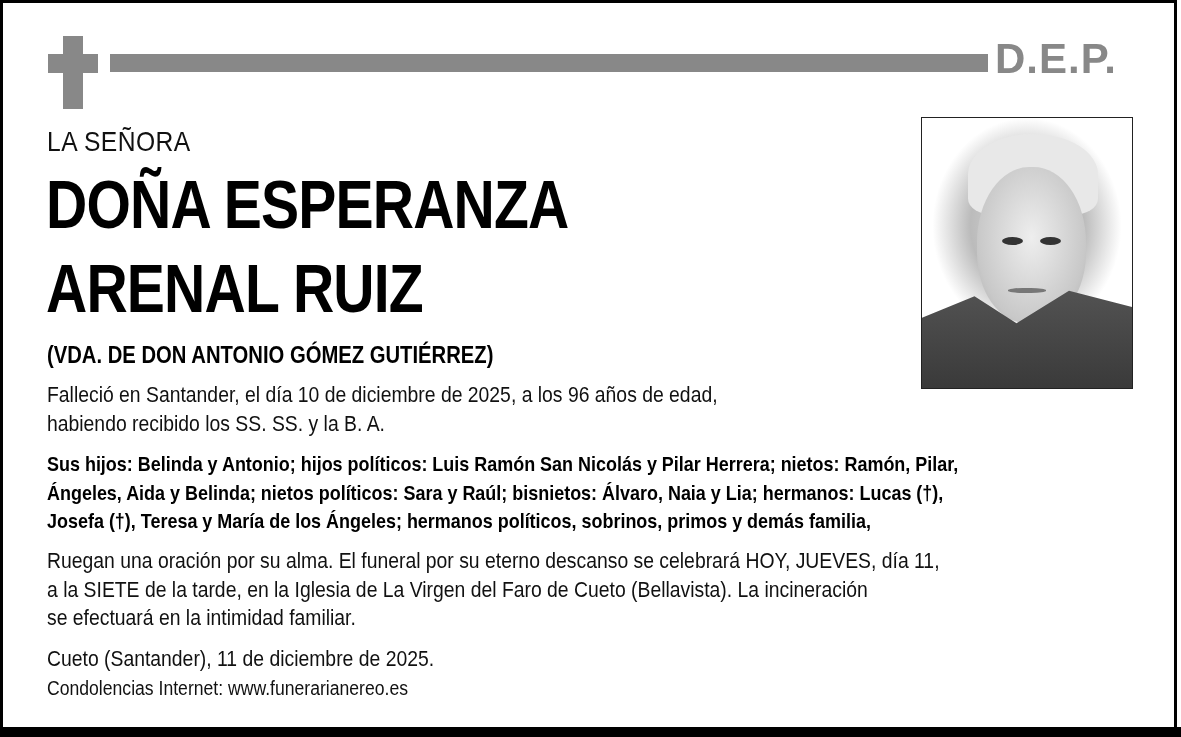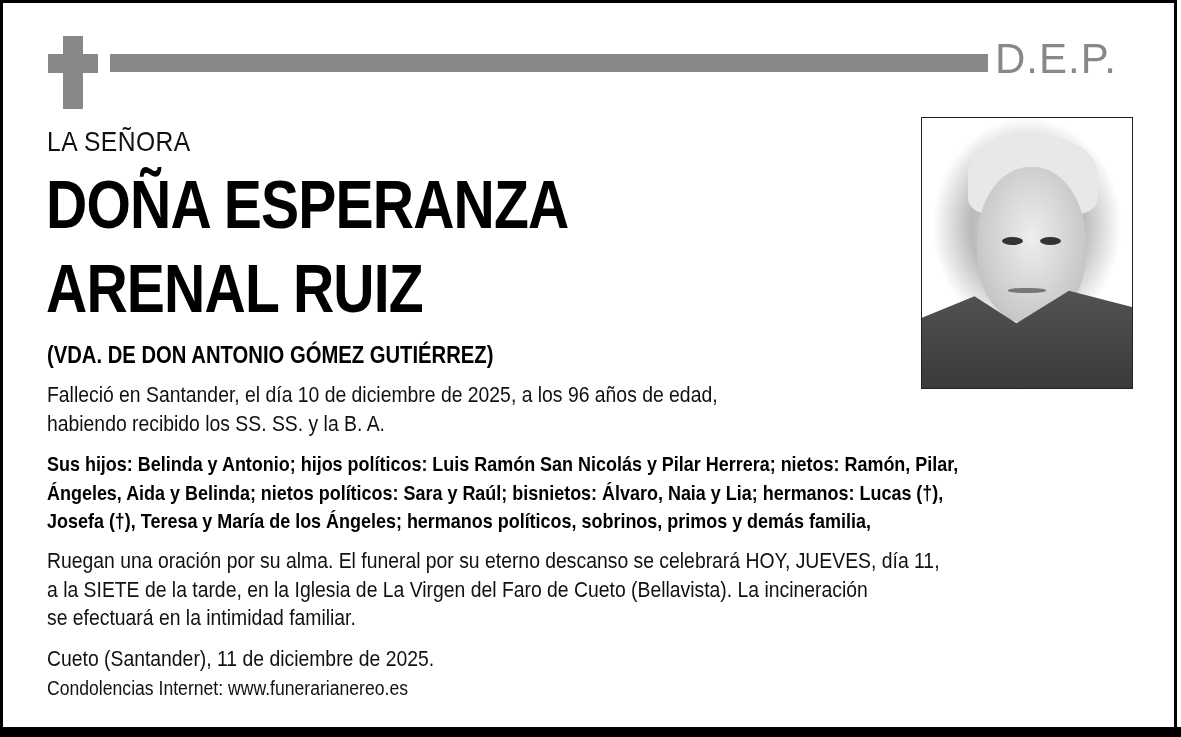--- a/index.html
+++ b/index.html
@@ -2,21 +2,21 @@
 <html><head>
 <meta charset="utf-8">
 <style>
   html, body { margin: 0; padding: 0; background: #fff; }
   body { width: 1181px; height: 737px; position: relative; overflow: hidden; font-family: "Liberation Sans", sans-serif; color: #111; }
   .frame { position: absolute; left: 0; top: 0; width: 1177px; height: 727px; border-top: 3px solid #000; border-left: 3px solid #000; border-right: 3px solid #000; box-sizing: border-box; }
   .bottom-bar { position: absolute; left: 0; top: 727px; width: 1181px; height: 10px; background: #000; }
   .cross-v { position: absolute; left: 63px; top: 36px; width: 20px; height: 73px; background: #888; }
   .cross-h { position: absolute; left: 48px; top: 54px; width: 50px; height: 19px; background: #888; }
   .rule { position: absolute; left: 110px; top: 54px; width: 878px; height: 18px; background: #888; }
-  .dep { position: absolute; left: 995px; top: 34px; font-size: 42px; font-weight: normal; color: #888; letter-spacing: 1px; line-height: 50px; }
+  .dep { position: absolute; left: 995px; top: 34px; font-size: 42px; font-weight: bold; color: #888; letter-spacing: 1px; line-height: 50px; }
   .photo { position: absolute; left: 921px; top: 117px; width: 212px; height: 272px; border: 1.5px solid #222; box-sizing: border-box; background: radial-gradient(ellipse 45% 40% at 50% 40%, #ddd 0%, #bbb 60%, #fff 100%); overflow: hidden; }
   .photo .shoulders { position: absolute; left: 0; bottom: 0; width: 100%; height: 40%; background: linear-gradient(180deg, #555 0%, #3a3a3a 100%); clip-path: polygon(0 35%, 25% 15%, 45% 40%, 70% 10%, 100% 25%, 100% 100%, 0 100%); }
   .photo .face { position: absolute; left: 26%; top: 18%; width: 52%; height: 58%; border-radius: 48% 48% 45% 45%; background: radial-gradient(ellipse at 50% 45%, #eee 0%, #c8c8c8 70%, #aaa 100%); }
   .photo .hair { position: absolute; left: 22%; top: 6%; width: 62%; height: 30%; border-radius: 50% 50% 20% 20%; background: #e8e8e8; }
   .photo .eye { position: absolute; width: 10%; height: 3%; background: #333; border-radius: 50%; top: 44%; }
   .photo .eye.l { left: 38%; } .photo .eye.r { left: 56%; }
   .photo .mouth { position: absolute; left: 41%; top: 63%; width: 18%; height: 2%; background: #777; border-radius: 40%; }
   .t-lasenora { position: absolute; left: 47px; top: 124px; font-size: 28px; line-height: 36px; letter-spacing: 0.5px; transform: scaleX(0.88); transform-origin: left; }
   .t-name1, .t-name2 { position: absolute; left: 46px; font-size: 68px; font-weight: bold; line-height: 76px; letter-spacing: -1px; transform: scaleX(0.84); transform-origin: left; color: #000; }
   .t-name1 { top: 166px; } .t-name2 { top: 250px; }

